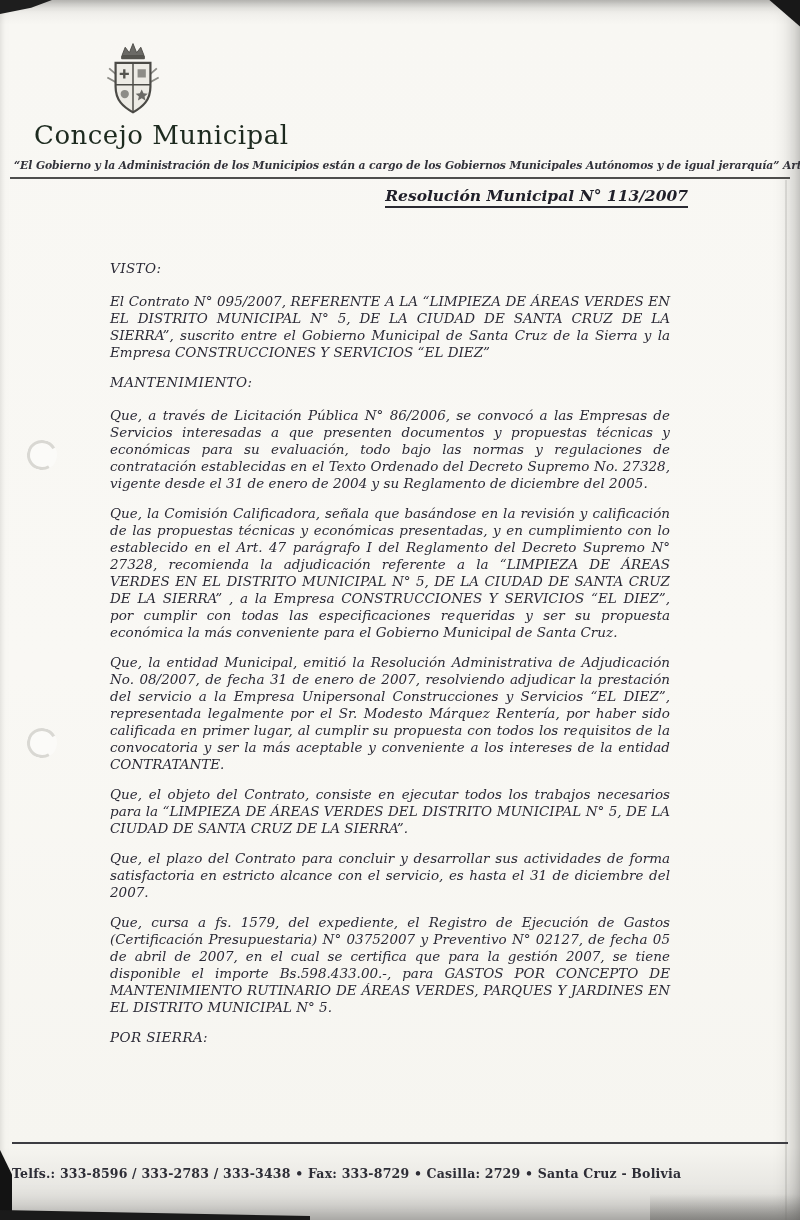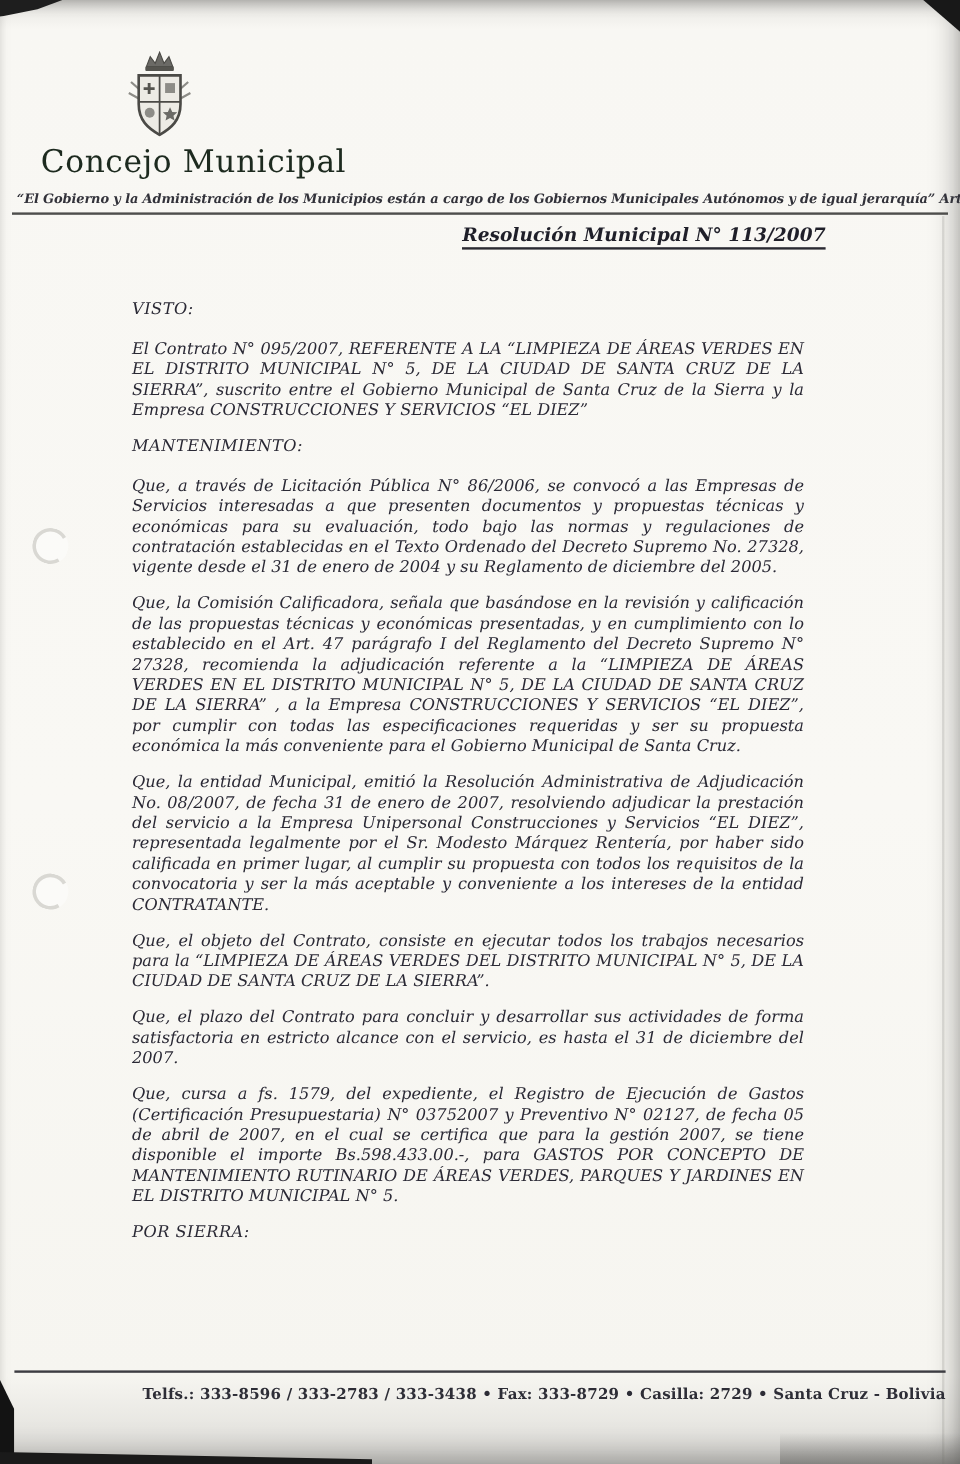--- a/index.html
+++ b/index.html
@@ -47,25 +47,25 @@
 
   .res-block { position:absolute; right:112px; top:186px; text-align:center; }
   .res-title { display:inline-block; font-size:15.5px; font-weight:bold; font-style:italic;
     color:#1f1f29; border-bottom:2px solid #2a2a32; padding-bottom:1px; }
   .res-date { font-size:13.5px; font-style:italic; color:#26262f; margin-top:4px; }
 
   
   main { position:absolute; left:110px; top:248px; width:560px;
     color:#2a2935; font-style:italic; }
   main p { font-size:13.5px; line-height:17px; text-align:justify; margin-bottom:13px; }
-  main p.heading { margin-top:2px; margin-bottom:16px; letter-spacing:.4px; }
+  main p.heading { margin-top:12px; margin-bottom:16px; letter-spacing:.4px; }
 
   
   footer { position:absolute; left:12px; right:12px; top:1142px;
-    border-top:2px solid #3d3d42; padding-top:10px; text-align:right; }
+    border-top:2px solid #3d3d42; padding-top:22px; text-align:left; }
   .footer-text { font-size:12.5px; font-weight:bold; color:#2d2d36; letter-spacing:.2px; }
 </style>
 </head>
 <body>
 
 <div class="scan">
 
   <div class="artifact a-top-left"></div>
   <div class="artifact a-top-right"></div>
   <div class="artifact a-bottom-left-edge"></div>

